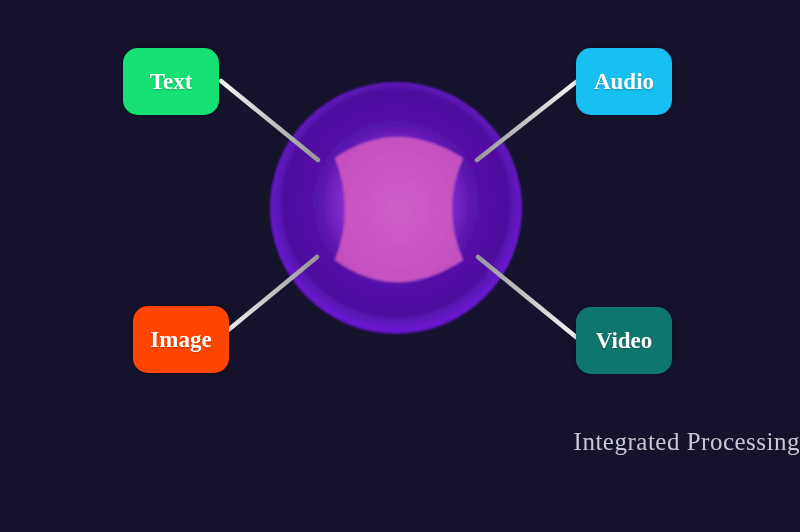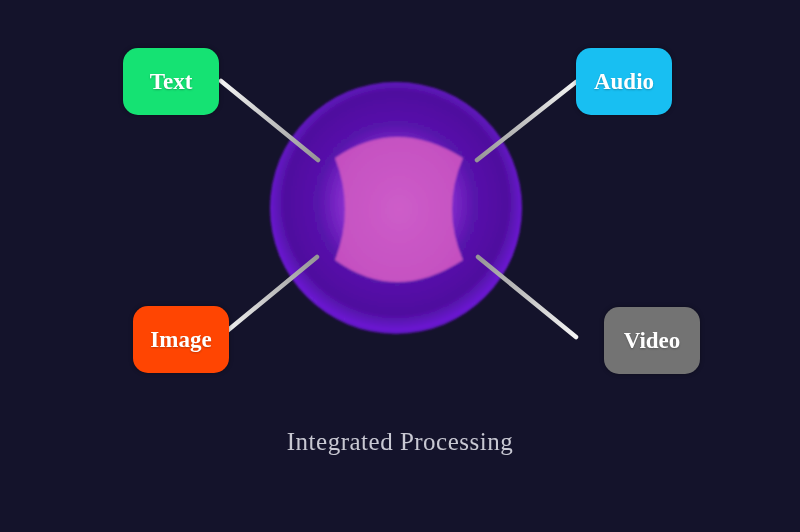--- a/index.html
+++ b/index.html
@@ -30,21 +30,21 @@
   }
   .node-text  { left: 123px; top: 48px; }
   .node-audio { left: 576px; top: 48px; }
   .node-image { left: 133px; top: 306px; }
   .node-video { left: 576px; top: 307px; }
   .diagram-title {
     position: absolute;
     left: 0;
     top: 428px;
     width: 800px;
-    text-align: center;
+    text-align: right;
     font-size: 25px;
     letter-spacing: 0.5px;
   }
 </style>
 </head>
 <body>
 
 <div class="stage" style="background: rgb(20, 19, 43);">
 
   <svg class="layer" width="800" height="532" viewBox="0 0 800 532">
@@ -96,19 +96,19 @@
 
   <div class="node node-text" style="background: rgb(21, 226, 115);">
     <span>Text</span>
   </div>
   <div class="node node-audio" style="background: rgb(24, 191, 242); align-items: center;">
     <span>Audio</span>
   </div>
   <div class="node node-image" style="background: rgb(255, 69, 2);">
     <span>Image</span>
   </div>
-  <div class="node node-video" style="background: #737373; margin-left: 28px;">
+  <div class="node node-video" style="background: #0f766e;">
     <span>Video</span>
   </div>
 
   <div class="diagram-title" style="color: rgb(200, 200, 210);">Integrated Processing</div>
 
 </div>
 
 </body></html>

